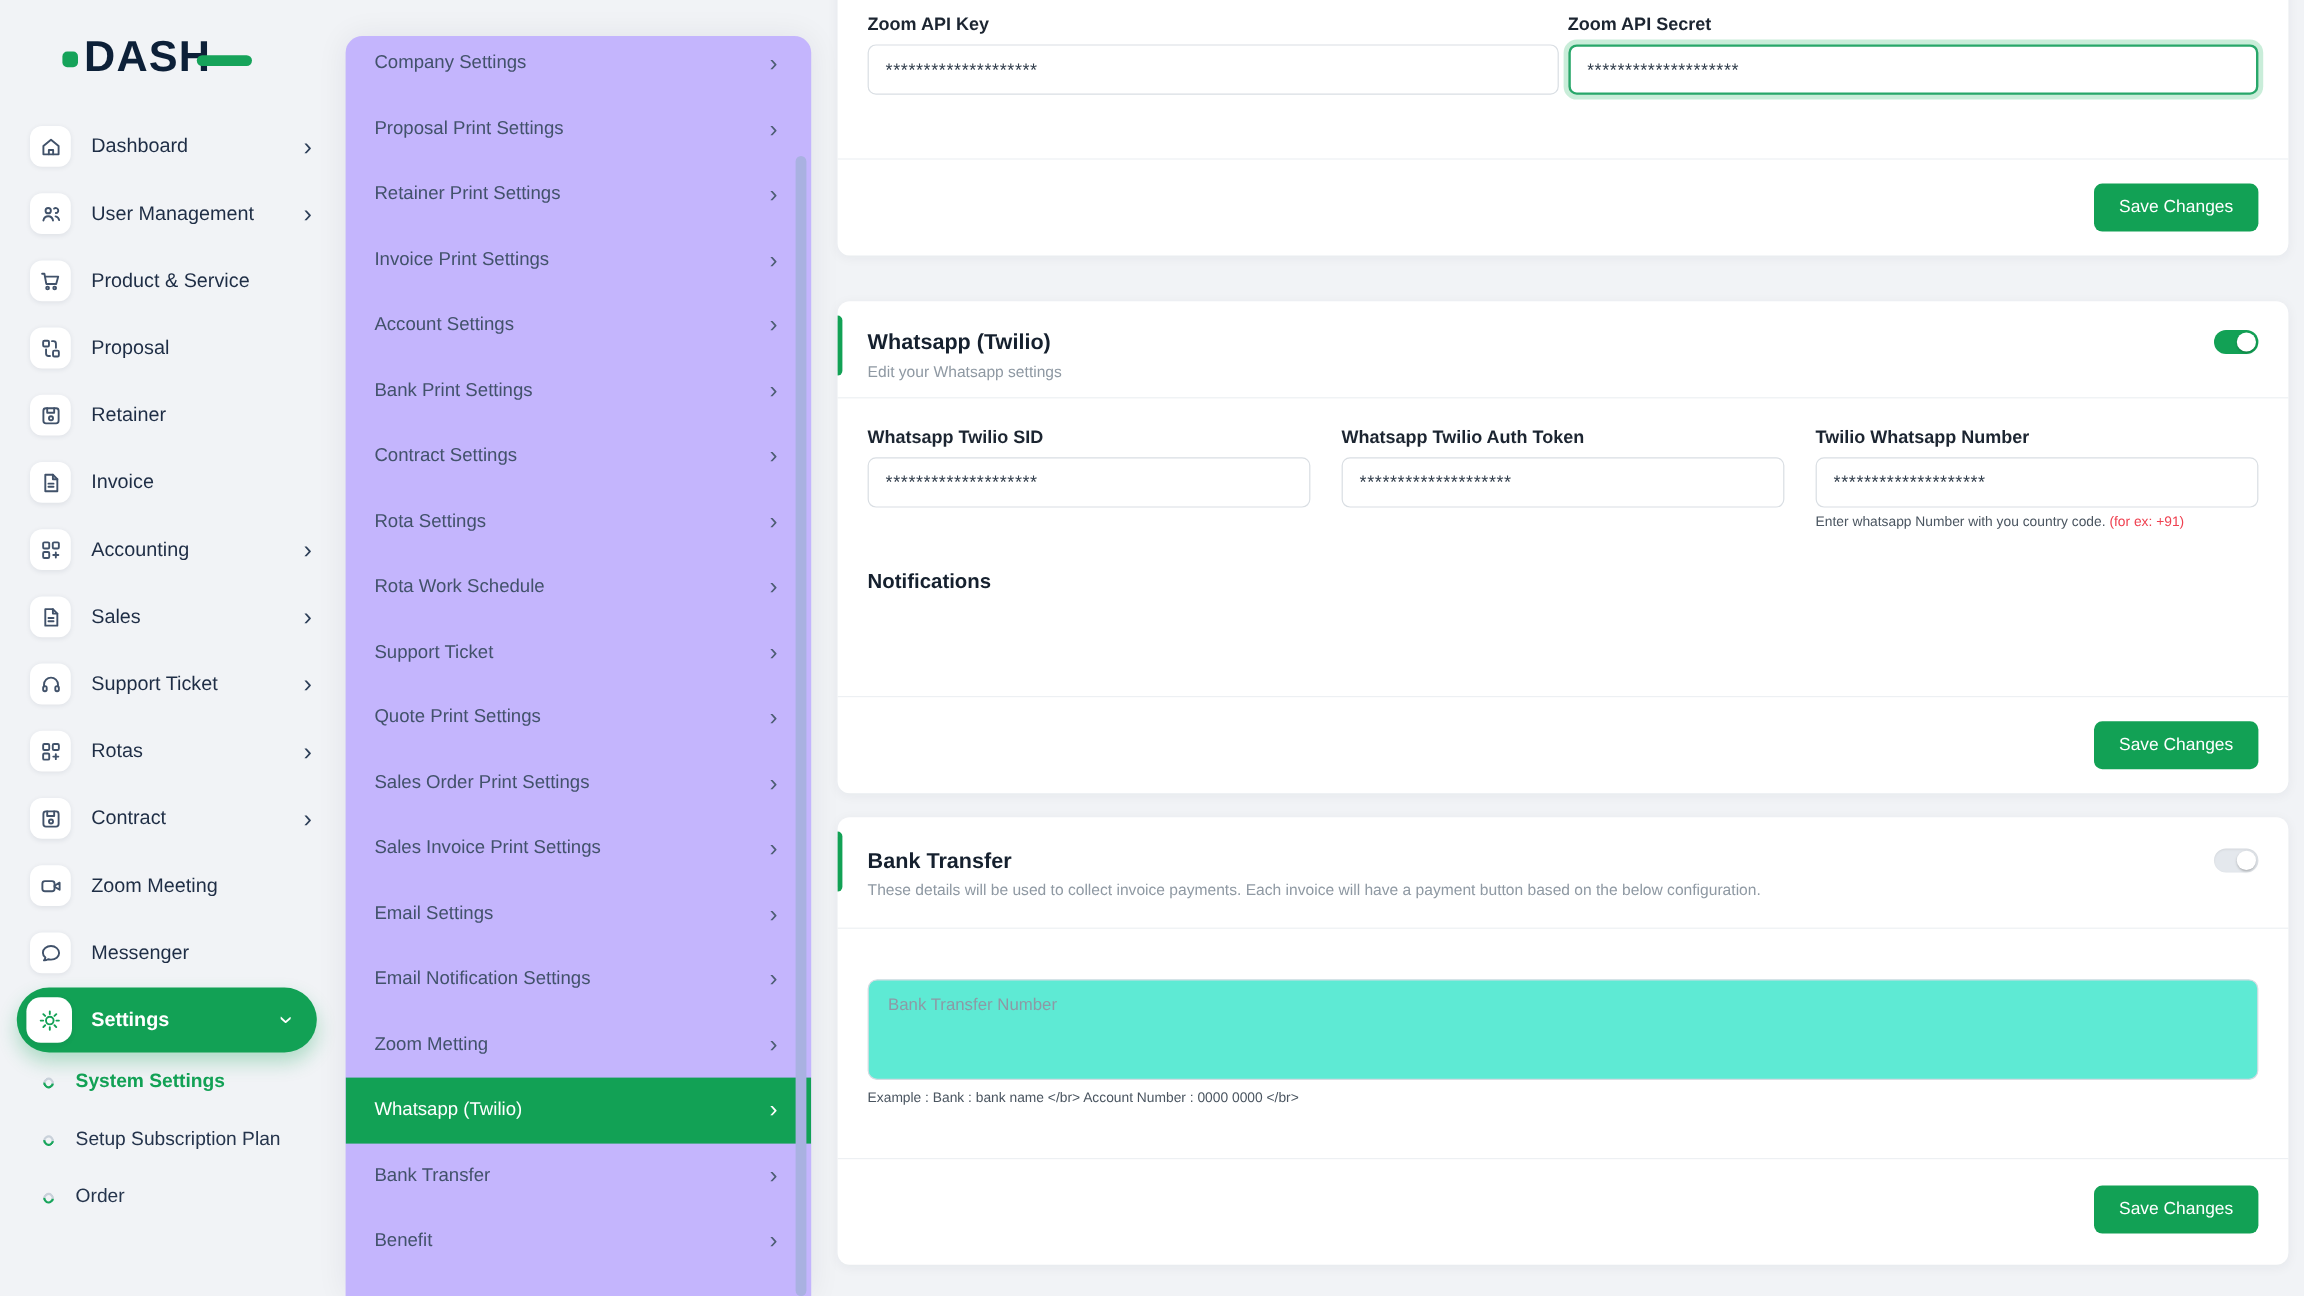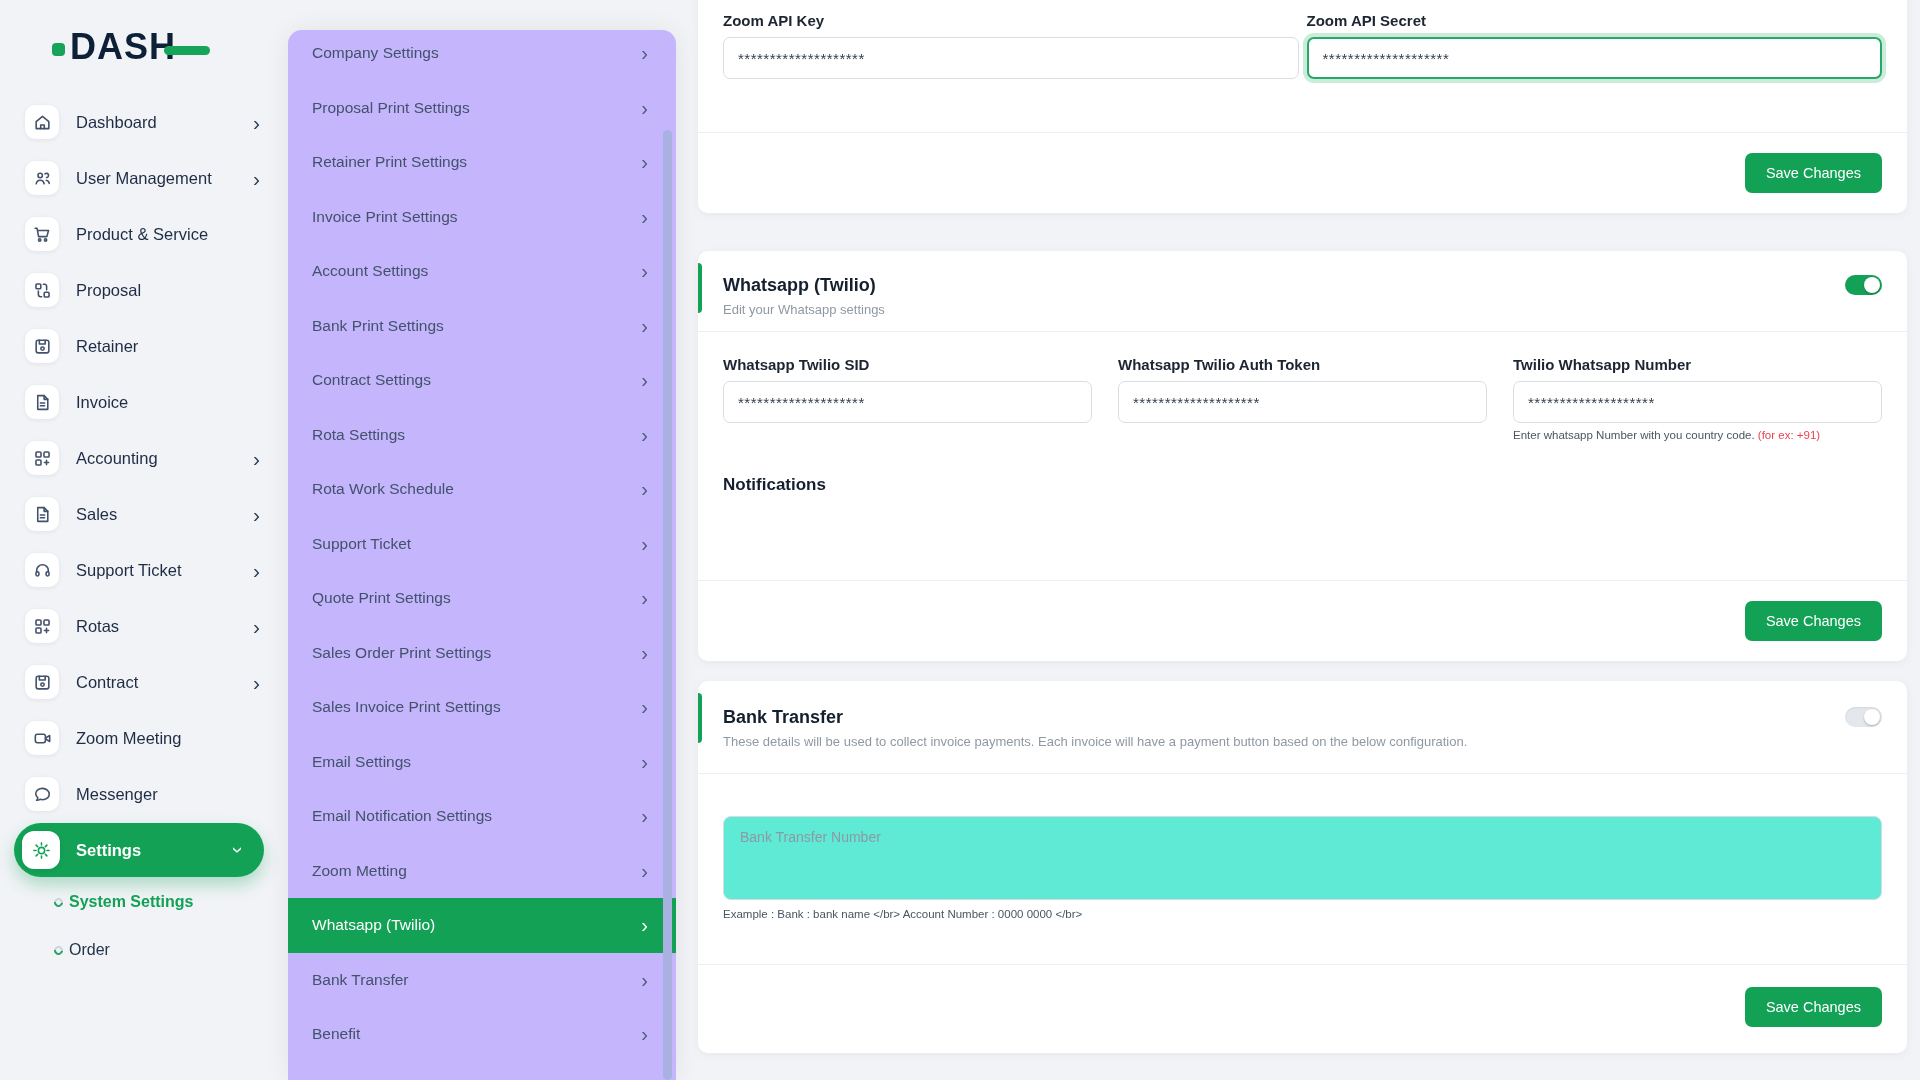--- a/index.html
+++ b/index.html
@@ -19,21 +19,21 @@
   .ic { width:19px; height:19px; stroke:#41526a; stroke-width:1.5; fill:none; stroke-linecap:round; stroke-linejoin:round; }
   .nav-label { flex:1; font-size:16.5px; color:#1e2d45; font-weight:500; }
   .chev { color:#2c3e57; font-size:21px; line-height:1; margin-right:28px; font-weight:400; }
   .settings-pill { margin:1px 24px 1px 14px; height:54px; border-radius:27px; background:#12a155;
                    display:flex; align-items:center; padding-left:8px; gap:16px; cursor:pointer;
                    box-shadow:0 8px 16px rgba(18,161,85,0.30); }
   .settings-pill .icon-box { width:38px; height:38px; border-radius:12px; }
   .settings-pill .ic { stroke:#12a155; }
   .settings-pill .nav-label { color:#ffffff; font-weight:700; font-size:16.5px; }
   .chev-down { color:#ffffff; font-size:21px; margin-right:22px; display:inline-block; transform:rotate(90deg); }
-  .sub-item { height:48px; display:flex; align-items:center; padding-left:54px; gap:6px; cursor:pointer; }
+  .sub-item { height:48px; display:flex; align-items:center; padding-left:36px; gap:18px; cursor:pointer; }
   .sub-dot { width:9px; height:9px; border-radius:50%; border:2px solid #c9d1da;
              border-bottom-color:#19a55c; border-left-color:#19a55c; transform:rotate(-40deg); flex:none; }
   .sub-label { font-size:16px; color:#25344c; }
   .sub-item.active .sub-label { color:#12a155; font-weight:700; }
 
   
   .settings-panel { position:absolute; left:288px; top:30px; width:388px; height:1050px; background:#c4b5fd;
                     border-radius:14px 14px 0 0; box-shadow:0 0 26px rgba(15,34,58,0.07); overflow:hidden; }
   .menu-list { margin-top:-4px; }
   .menu-item { height:54.5px; display:flex; align-items:center; padding:0 28px 0 24px; cursor:pointer; }
@@ -233,20 +233,24 @@
         <span class="nav-label">Settings</span>
         <span class="chev-down">›</span>
       </div>
 
       <div class="sub-item active">
         <span class="sub-dot"></span>
         <span class="sub-label">System Settings</span>
       </div>
       <div class="sub-item">
         <span class="sub-dot"></span>
+        <span class="sub-label">Setup Subscription Plan</span>
+      </div>
+      <div class="sub-item">
+        <span class="sub-dot"></span>
         <span class="sub-label">Order</span>
       </div>
     </nav>
   </aside>
 
   <section class="settings-panel">
     <div class="menu-list">
       <div class="menu-item">
           <span class="menu-label">Company Settings</span>
           <span class="menu-chev">›</span>

